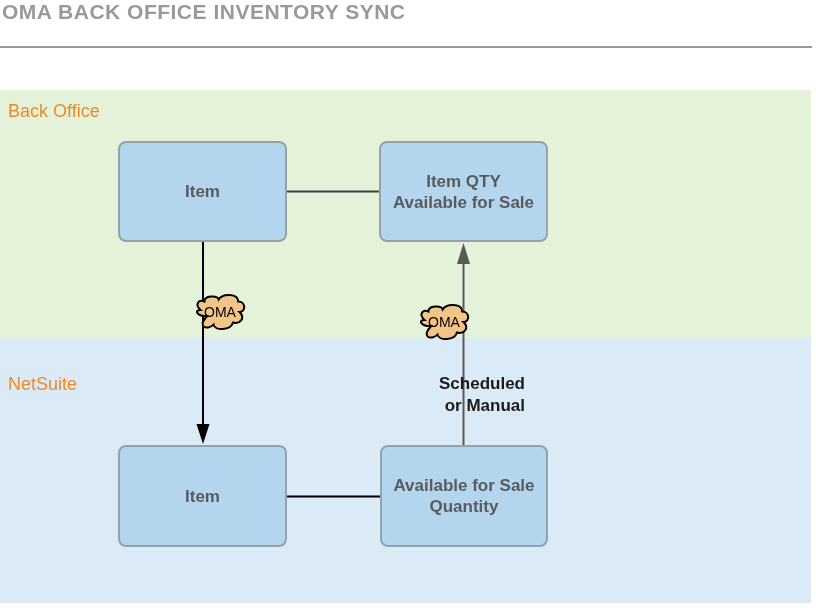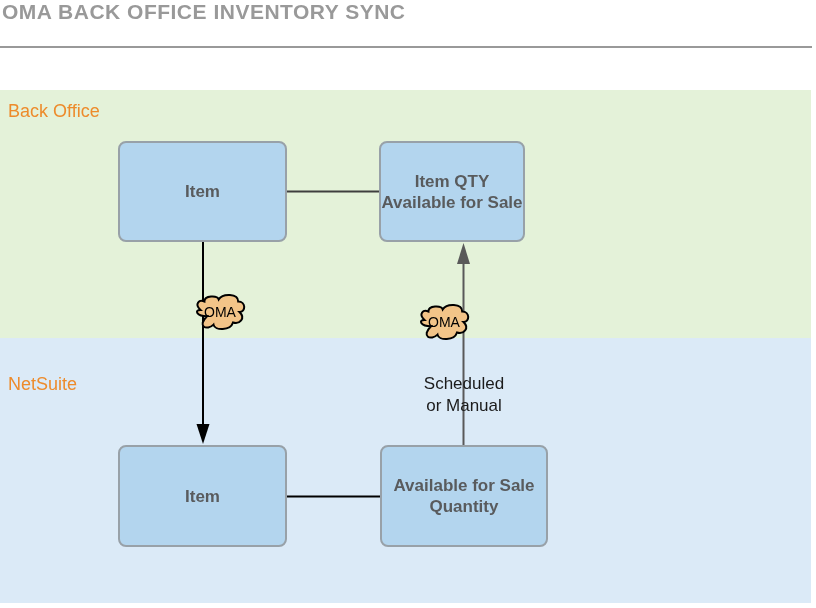--- a/index.html
+++ b/index.html
@@ -76,21 +76,21 @@
     justify-content: center;
     text-align: center;
     font-size: 17px;
     font-weight: bold;
     color: var(--node-text, #595b5d);
     line-height: 21px;
     white-space: pre-line;
     z-index: 3;
   }
   .node-item-bo      { left: 118px; top: 141px; width: 169px; height: 101px; }
-  .node-itemqty-bo   { left: 379px; top: 141px; width: 146px; height: 101px; }
+  .node-itemqty-bo   { left: 379px; top: 141px; width: 169px; height: 101px; }
   .node-item-ns      { left: 118px; top: 445px; width: 169px; height: 102px; }
   .node-afsqty-ns    { left: 380px; top: 445px; width: 168px; height: 102px; }
 
   .cloud {
     position: absolute;
     width: 52px;
     height: 42px;
     z-index: 4;
   }
   .cloud-left  { left: 194px; top: 291px; }
@@ -105,23 +105,23 @@
     justify-content: center;
     font-size: 14px;
     color: #000000;
   }
 
   .edge-label {
     position: absolute;
     left: 403px;
     top: 373px;
     width: 122px;
-    text-align: center;
+    text-align: right;
     font-size: 17px;
-    font-weight: normal;
+    font-weight: bold;
     color: #1b1b1b;
     line-height: 22px;
     white-space: pre-line;
     z-index: 4;
   }
 </style>
 </head>
 <body>
 
 <div class="canvas">

